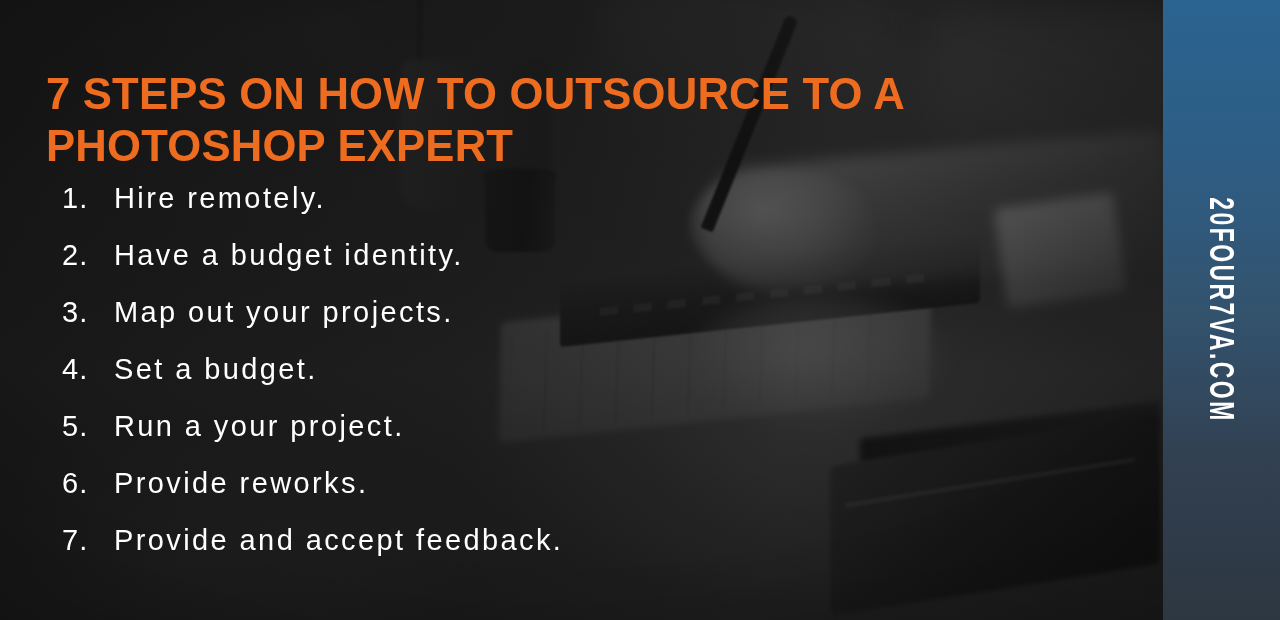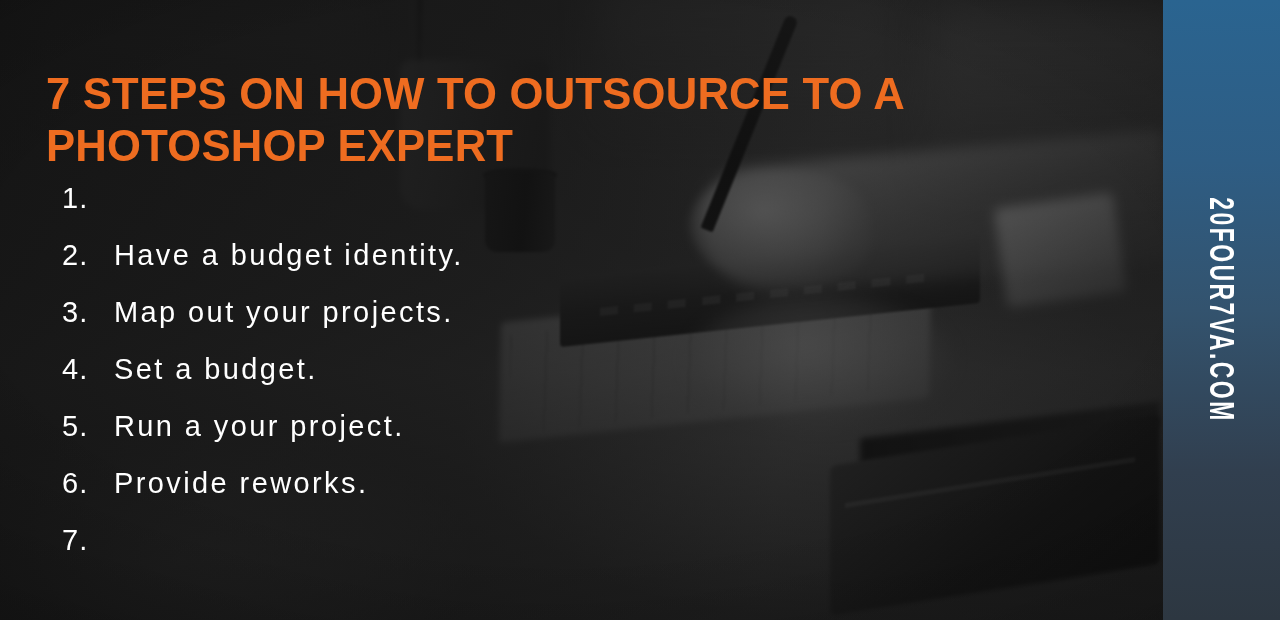--- a/index.html
+++ b/index.html
@@ -274,20 +274,21 @@
     <div class="bg-vignette"></div>
   </div>
 
   <div class="content">
 
     <h1 class="headline">7 STEPS ON HOW TO OUTSOURCE TO A PHOTOSHOP EXPERT</h1>
 
     <ol class="steps">
       <li class="step">
         <span class="step-num">1.</span>
+        <span class="step-text">Hire remotely.</span>
       </li>
       <li class="step">
         <span class="step-num">2.</span>
         <span class="step-text">Have a budget identity.</span>
       </li>
       <li class="step">
         <span class="step-num">3.</span>
         <span class="step-text">Map out your projects.</span>
       </li>
       <li class="step">
@@ -297,20 +298,21 @@
       <li class="step">
         <span class="step-num">5.</span>
         <span class="step-text">Run a your project.</span>
       </li>
       <li class="step">
         <span class="step-num">6.</span>
         <span class="step-text">Provide reworks.</span>
       </li>
       <li class="step">
         <span class="step-num">7.</span>
+        <span class="step-text">Provide and accept feedback.</span>
       </li>
     </ol>
 
   </div>
 
   <div class="sidebar">
     <div class="sidebar-text">
       <span class="sidebar-text-inner">20FOUR7VA.COM</span>
     </div>
   </div>

